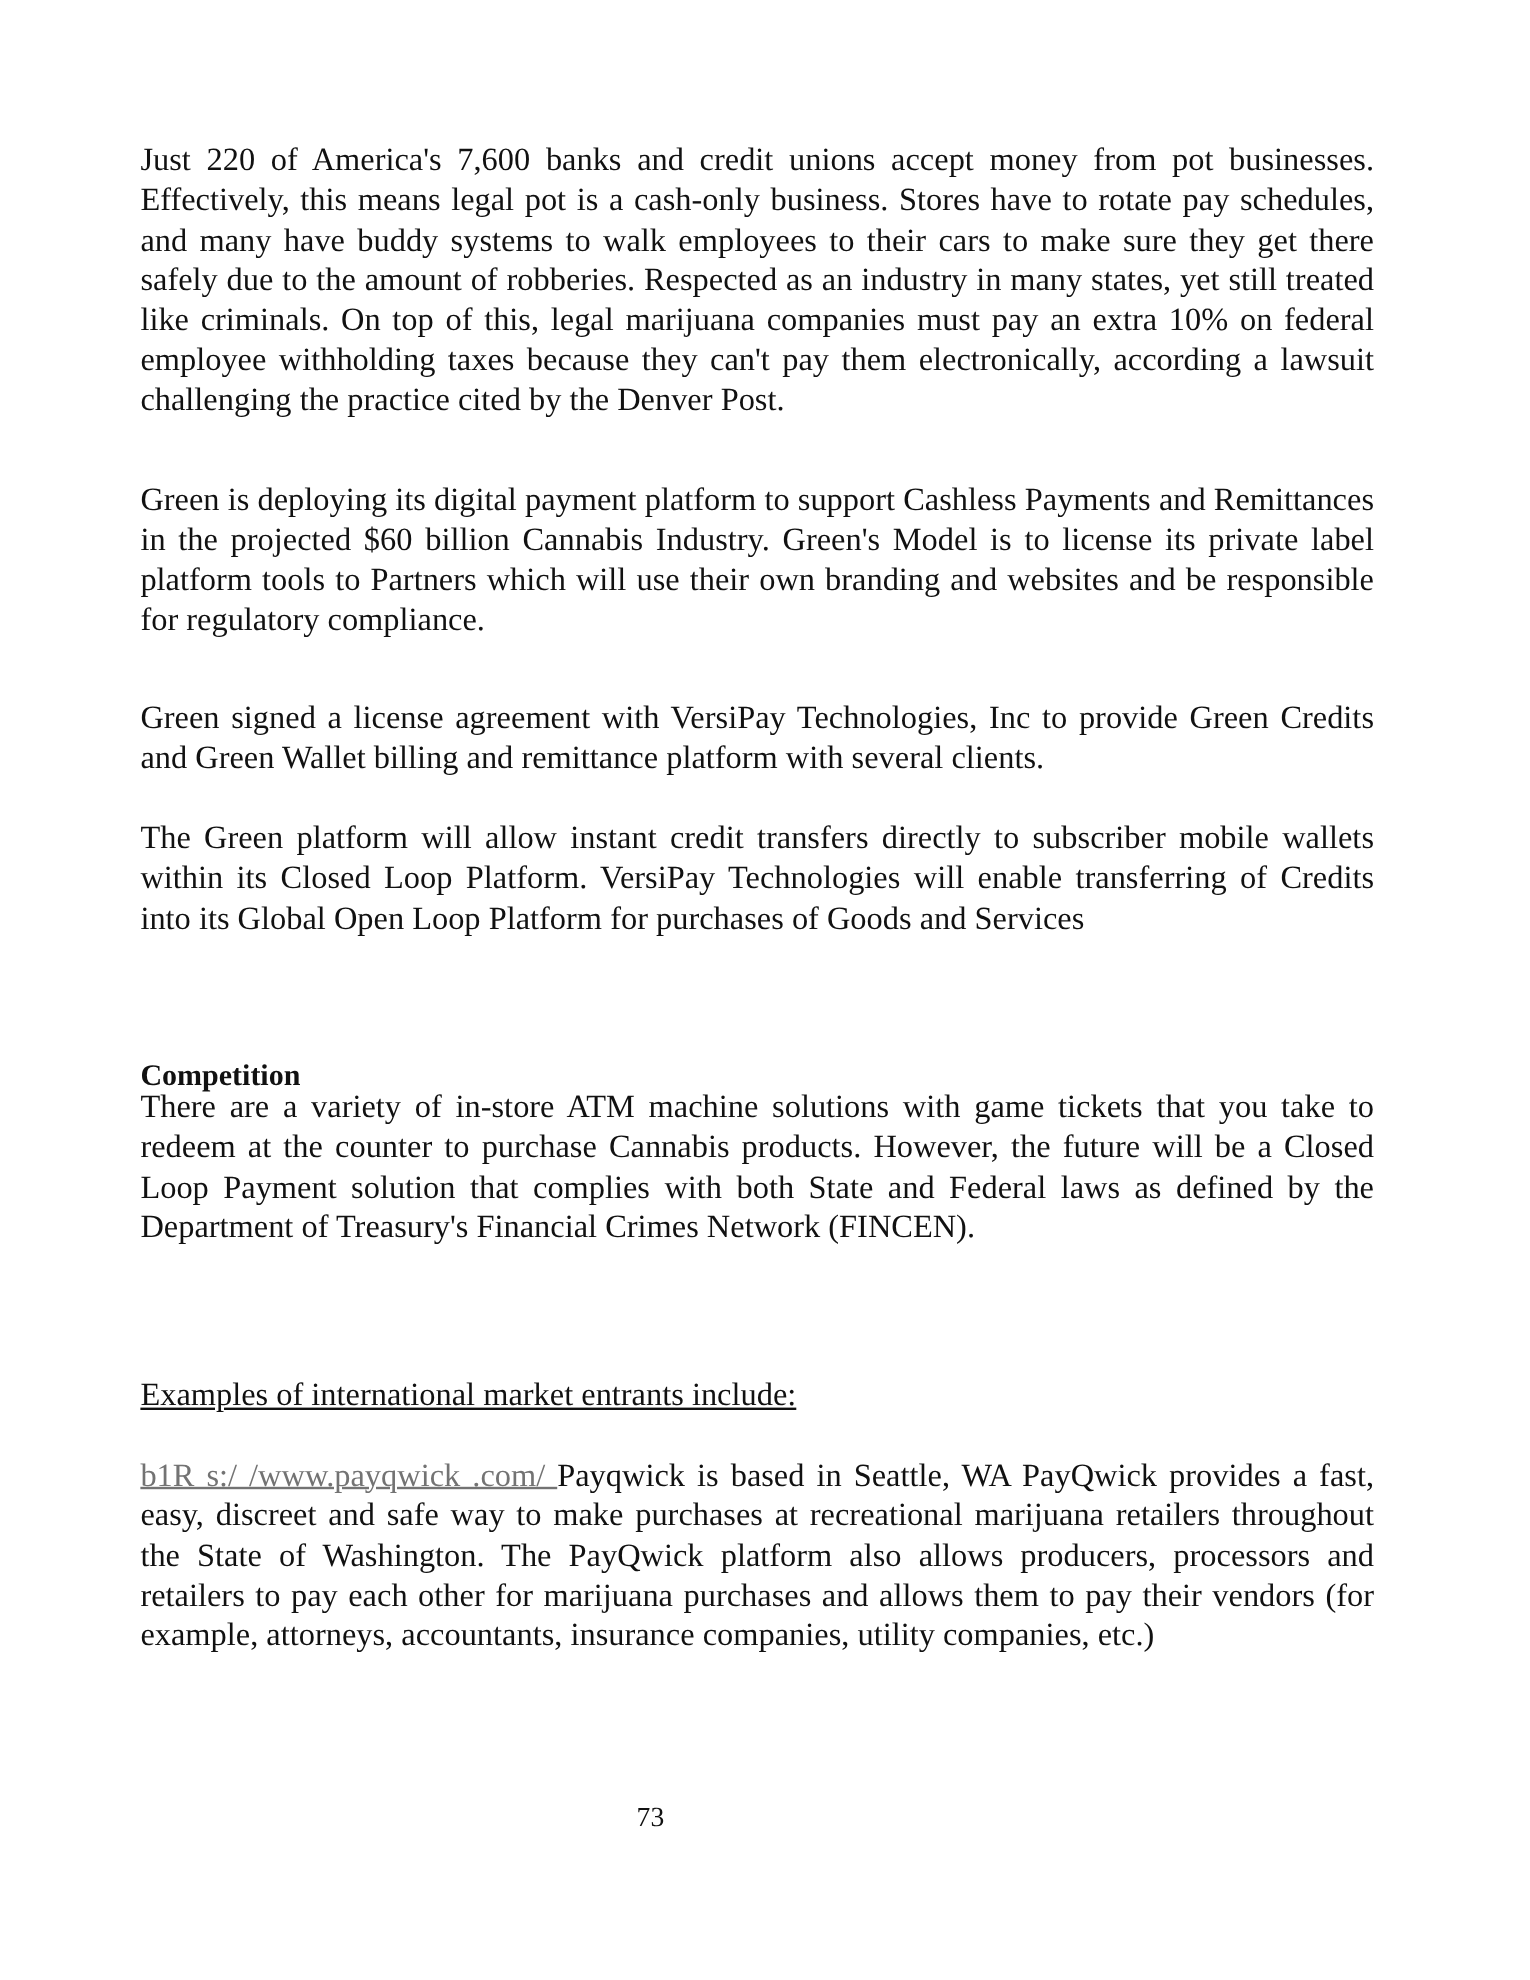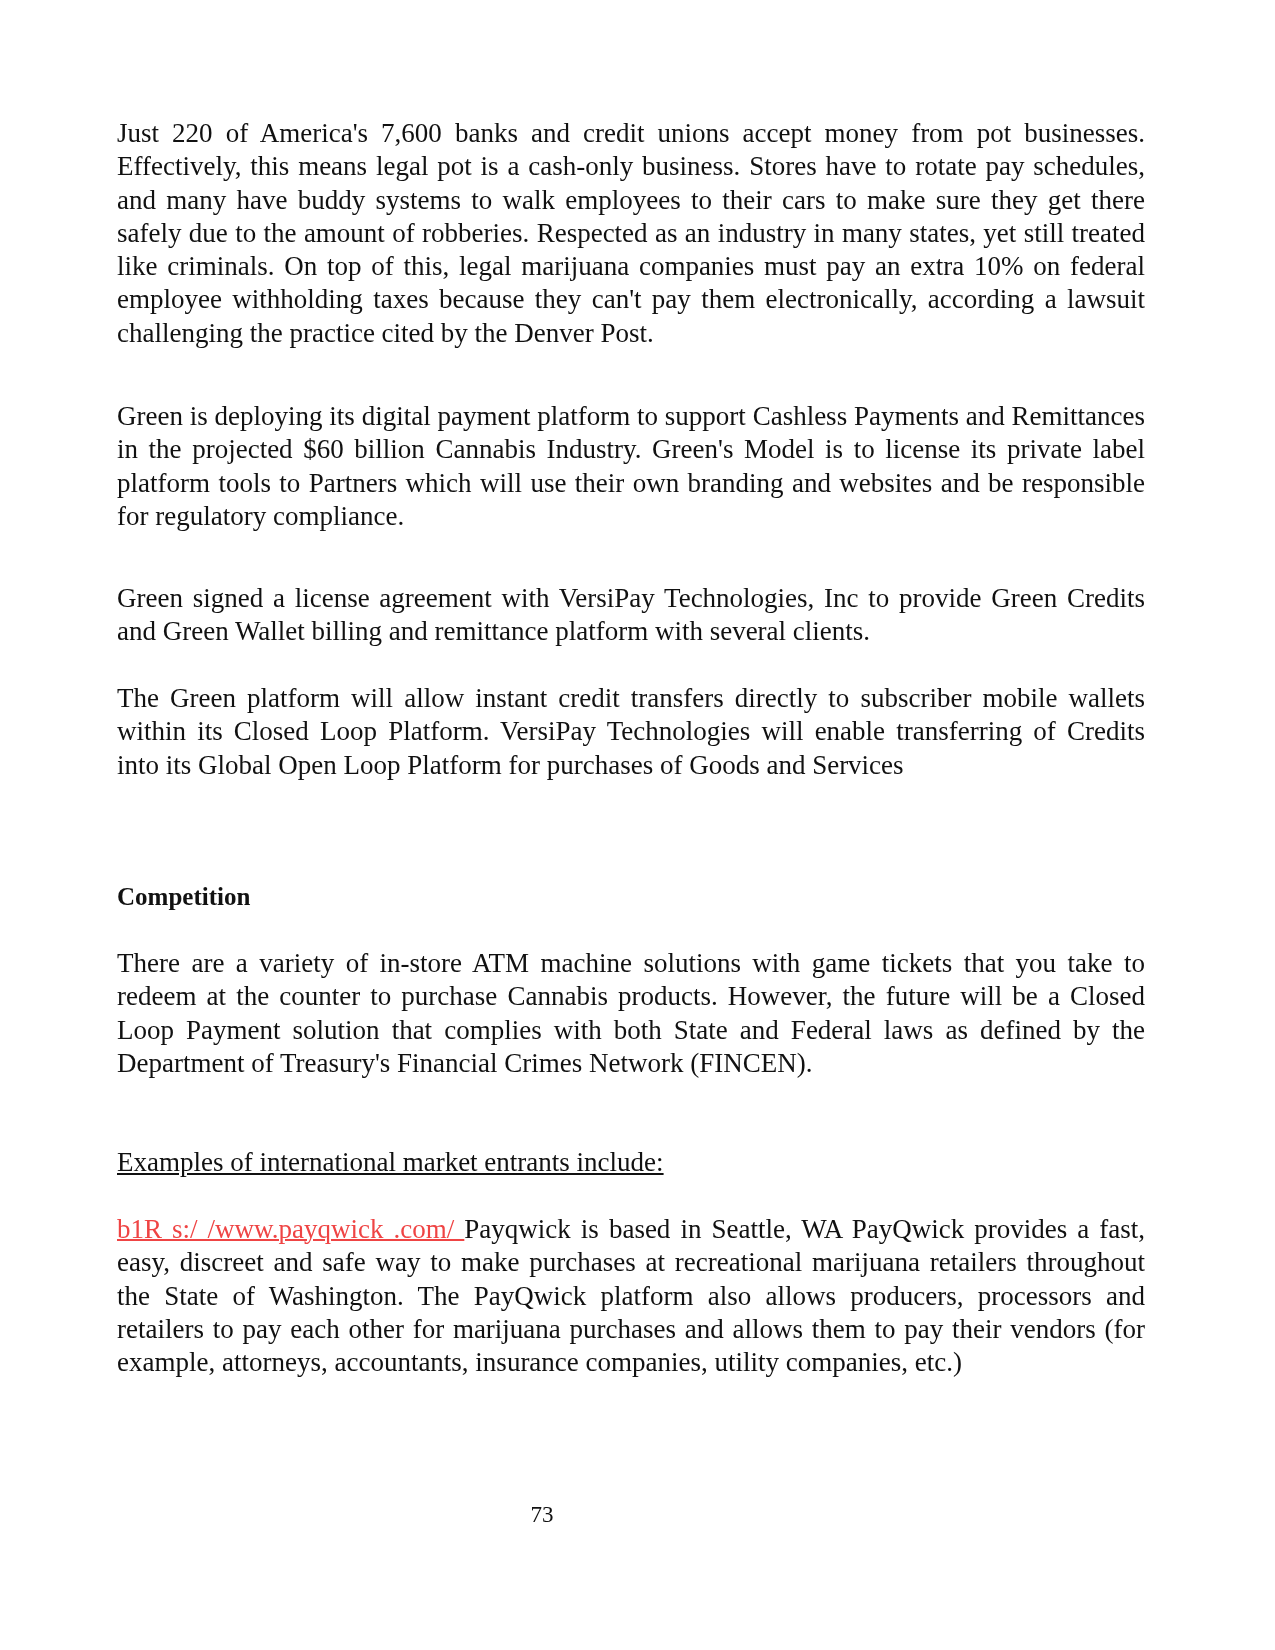--- a/index.html
+++ b/index.html
@@ -10,36 +10,36 @@
     color: #111111; font-size: 27px; line-height: 33.3px;
   }
   .para {
     position: absolute; left: 117px; width: 1028px;
     text-align: justify; text-align-last: left; margin: 0;
   }
   .heading {
     position: absolute; left: 117px; margin: 0;
     font-weight: bold; font-size: 25px;
   }
-  .link { text-decoration: underline; text-decoration-thickness: 2px; color: #ef4444; }
+  .link { text-decoration: underline; text-decoration-thickness: 2px; color: #737373; }
   .pagenum {
     position: absolute; left: 0; width: 1084px; top: 1498px;
     text-align: center; font-size: 23px;
   }
 </style>
 </head>
 <body>
 
 <div class="page">
   <p class="para" style="top:117px;">Just 220 of America's 7,600 banks and credit unions accept money from pot businesses. Effectively, this means legal pot is a cash-only business. Stores have to rotate pay schedules, and many have buddy systems to walk employees  to their cars to make sure they get there safely due to the amount of robberies. Respected as an industry in many states, yet still treated like criminals. On top of this, legal marijuana companies must pay an extra 10% on federal employee withholding taxes because they can't pay them electronically, according a lawsuit challenging the practice cited by the Denver Post.</p>
   <p class="para" style="top:400px;">Green is deploying its digital payment platform to support Cashless Payments and Remittances in the projected $60 billion Cannabis Industry. Green's Model is to license its private label platform tools to Partners which will use their own branding and websites and be responsible for regulatory compliance.</p>
   <p class="para" style="top:582px;">Green signed a license agreement with VersiPay Technologies, Inc to provide Green Credits and Green Wallet  billing and remittance platform with several clients.</p>
   <p class="para" style="top:682px;">The Green platform will allow instant credit transfers directly to subscriber mobile wallets within its Closed Loop Platform. VersiPay Technologies will enable transferring of Credits into its Global Open Loop Platform for purchases of Goods and Services</p>
 
   <h2 class="heading" style="top:880px;">Competition</h2>
 
-  <p class="para" style="top:947px;">There are a variety of in-store ATM machine solutions with game tickets that you take to redeem at the counter to purchase Cannabis products. However, the future will be a Closed Loop Payment solution that complies with both State and Federal laws as defined by the Department of Treasury's Financial Crimes Network (FINCEN).</p>
+  <p class="para" style="top:906px;">There are a variety of in-store ATM machine solutions with game tickets that you take to redeem at the counter to purchase Cannabis products. However, the future will be a Closed Loop Payment solution that complies with both State and Federal laws as defined by the Department of Treasury's Financial Crimes Network (FINCEN).</p>
   <p class="para" style="top:1146px;text-decoration:underline;">Examples of international market entrants include:</p>
 
   <p class="para" style="top:1213px;"><a class="link">b1R s:/ /www.payqwick .com/ </a><span>Payqwick is based in Seattle, WA PayQwick provides a fast, easy, discreet and safe way to make purchases at recreational marijuana retailers throughout the State of Washington. The PayQwick platform also allows producers,  processors  and retailers to pay each other for marijuana purchases and allows them to pay their vendors (for example, attorneys, accountants, insurance companies, utility companies, etc.)</span></p>
 
   <div class="pagenum">73</div>
 </div>
 
 </body></html>

